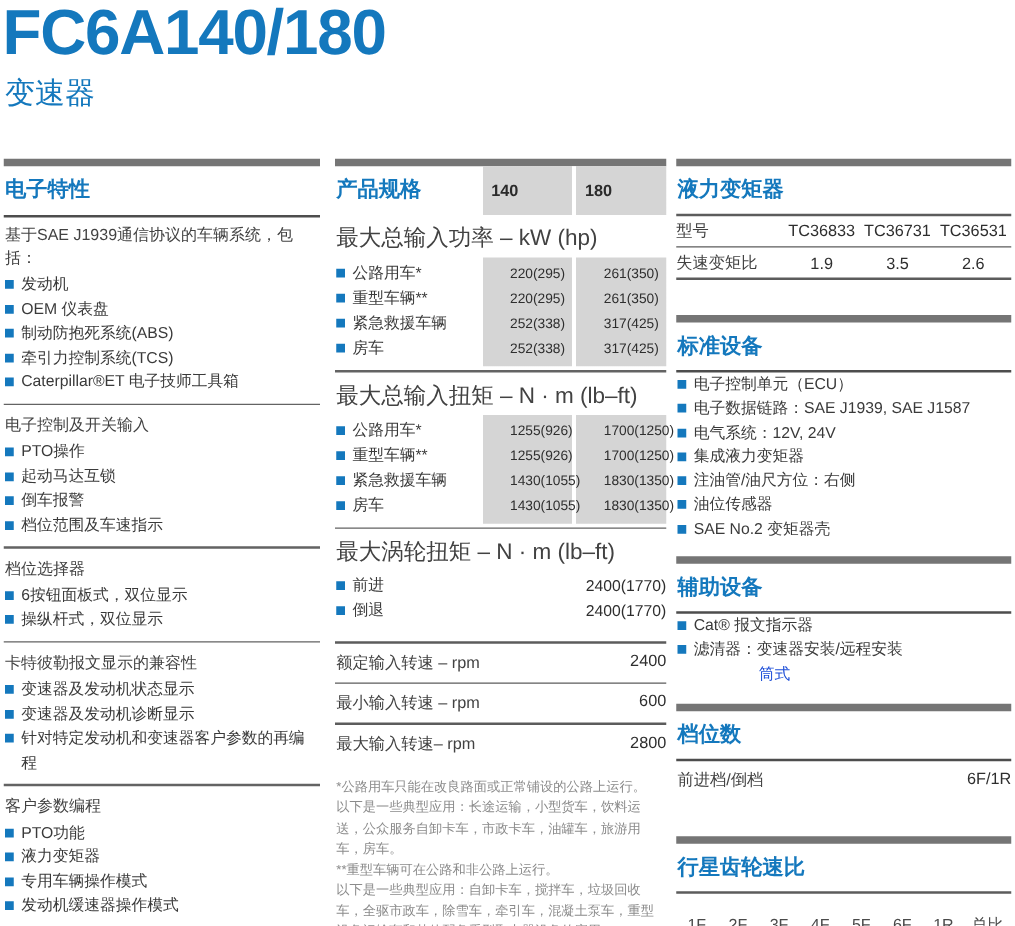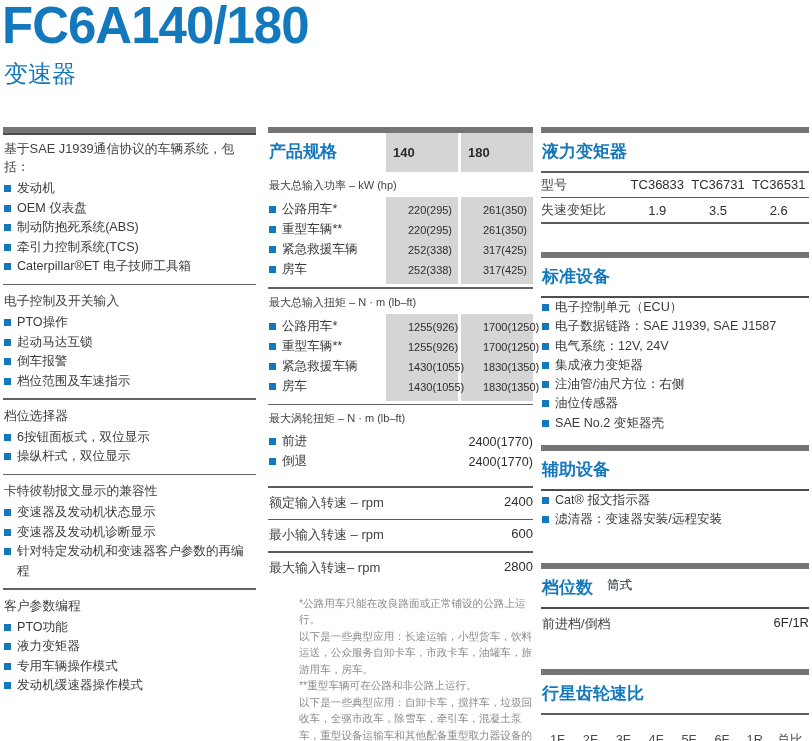--- a/index.html
+++ b/index.html
@@ -51,55 +51,55 @@
     background:linear-gradient(90deg,
       rgba(0,0,0,0) 0, rgba(0,0,0,0) 118px,
       var(--g) 118px, var(--g) 190px,
       #ffffff 190px, #ffffff 193px,
       var(--g) 193px, var(--g) 265px);
   }
   .spec-grid { display:grid; grid-template-columns:118px 72px 3px 72px; }
   .spec-header { height:39px; align-items:center; }
   .spec-header .h-blue { padding:0 0 2px 1px; }
   .mcol-label { font-size:13px; font-weight:bold; color:#2b2b2b; padding-left:7px; }
-  .sec-line { font-size:11px; color:#424242; padding:6px 0 4px 1px; }
+  .sec-line { font-size:18px; color:#424242; padding:6px 0 4px 1px; }
   .vband { padding:3px 0 4px; }
   .vrow { line-height:20px; }
   .vrow .li-text { font-size:12.6px; }
   .vrow .vcell { font-size:11px; color:#2e2e2e; padding-left:22px; line-height:20px; white-space:nowrap; }
   .col-mid .rule1 { margin-top:3px; }
 
   .turbine-rows { padding:2px 0 4px; }
   .trow { display:grid; grid-template-columns:1fr auto; line-height:20px; }
   .trow .tval { font-size:12.6px; color:#2e2e2e; }
 
   .rpm-sep { height:1.5px; background:#5c5c5c; margin-top:10px; }
   .rpm-row { display:grid; grid-template-columns:1fr auto; padding:6px 0 5px 1px; }
   .rpm-row .lab { font-size:13px; color:#424242; }
   .rpm-row .val { font-size:13px; color:#2e2e2e; }
 
   .footnotes { margin-top:13px; padding-left:1px; }
-  .footnotes p { font-size:10.6px; line-height:16.5px; color:#8b8b8b;margin-left:30px; }
+  .footnotes p { font-size:10.6px; line-height:16.5px; color:#8b8b8b; }
 
   
   .rsec { position:absolute; left:0; width:268px; }
   .rsec-converter { top:0; }
   .rsec-standard  { top:125px; }
   .rsec-aux       { top:318px; }
   .rsec-gears     { top:436px; }
   .rsec-ratios    { top:542px; }
   .cv-row { display:grid; grid-template-columns:86px 1fr 1fr 1fr; align-items:center; padding:3px 0; }
   .cv-row .cv-lab { font-size:13px; color:#424242; }
   .cv-row .cv-val { font-size:13px; color:#2e2e2e; text-align:center; }
   .cv-line { height:1.5px; background:#5c5c5c; }
   .rsec .h-blue { padding:7px 0 8px 1px; }
 
   .rlist { padding-top:0; }
   .rlist .li { line-height:19.3px; }
-  .cont-line { font-size:12.6px; color:#0f172a; line-height:19.3px; margin-left:66px;margin-top:46px; }
+  .cont-line { font-size:12.6px; color:#1d4ed8; line-height:19.3px; margin-left:66px; }
 
   .gc-row { display:grid; grid-template-columns:1fr auto; padding:6px 0 5px 1px; }
   .gc-row .lab { font-size:13px; color:#424242; }
   .gc-row .val { font-size:13px; color:#2e2e2e; }
 
   .gr-table { }
   .gr-row { display:grid; grid-template-columns:repeat(7,1fr) 1.15fr; }
   .gr-row span { font-size:12.8px; text-align:center; line-height:20px; color:#4a4a4a; }
   .gr-row.vals span { color:#2e2e2e; }
   .gr-row.heads { padding-top:15px; }
@@ -109,20 +109,21 @@
 
 <div class="page">
 
   <div class="doc-title">FC6A140/180</div>
   <div class="doc-subtitle">变速器</div>
 
   <div class="cols">
 
     <div class="col-left">
       <div class="bar"></div>
+      <div class="h-blue">电子特性</div>
       <div class="rule2"></div>
 
       <div class="sec">
         <div class="sub-title">基于SAE J1939通信协议的车辆系统，包括：</div>
         <div class="li">
             <span class="sq"></span>
             <span class="li-text">发动机</span>
           </div>
         <div class="li">
             <span class="sq"></span>

